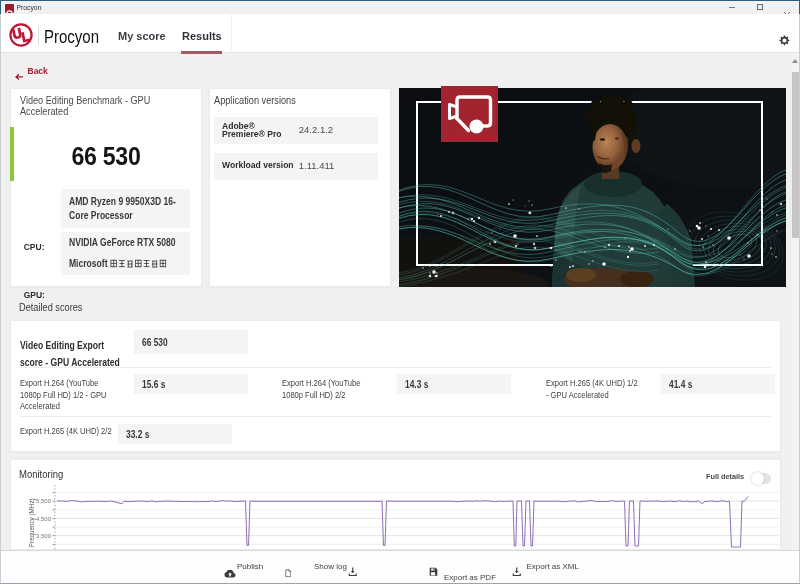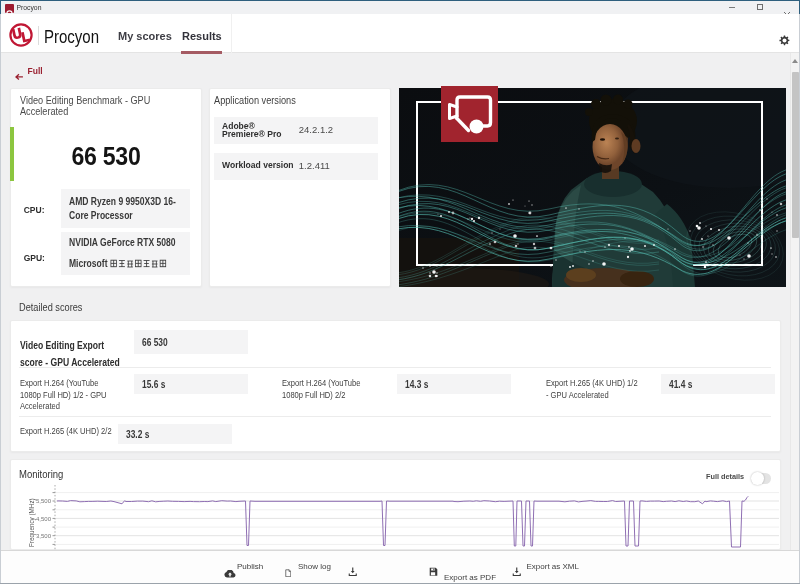--- a/index.html
+++ b/index.html
@@ -18,21 +18,21 @@
 .tab{top:29.5px;font-size:11px;font-weight:bold;color:#3E3E45;}
 #tabline{left:181px;top:51px;width:41px;height:2.5px;background:#A55B63;}
 #gear{left:779px;top:31.5px;}
 #backarr{left:15px;top:66.5px;}
 #backtxt{left:27.5px;top:66.3px;font-size:8.5px;font-weight:bold;color:#9A2030;}
 .card{background:#fff;border:1px solid #EBEBEB;border-radius:2px;box-shadow:0 1px 2px rgba(0,0,0,0.04);}
 #card1{left:10px;top:88px;width:192px;height:199px;}
 #c1title{left:19.7px;top:95px;font-size:11px;line-height:10.8px;color:#4A4A4A;transform:scaleX(0.83);white-space:nowrap;}
 #greenbar{left:10px;top:127px;width:3.5px;height:54px;background:#8CC63F;}
 #score{left:10px;top:141px;width:192px;text-align:center;font-size:26px;font-weight:bold;color:#141414;transform:scaleX(0.89);transform-origin:center;letter-spacing:-0.3px;}
-.lbl{font-size:8.5px;font-weight:bold;color:#2E2E2E;}
+.lbl{font-size:8.5px;font-weight:bold;color:#2E2E2E;margin-top:37px;}
 .vbox{position:absolute;background:#F4F4F5;}
 .vtx{font-size:10px;font-weight:bold;color:#383838;transform:scaleX(0.855);transform-origin:0 0;line-height:14.5px;white-space:nowrap;}
 #cpubox{left:61px;top:188.5px;width:128.5px;height:39px;}
 #gpubox{left:61px;top:232px;width:128.5px;height:43px;}
 #card2{left:209px;top:88px;width:182px;height:199px;}
 #c2title{left:213.5px;top:94.7px;font-size:10px;color:#3F3F3F;transform:scaleX(0.92);}
 #abox1{left:214.3px;top:117px;width:164px;height:26.5px;}
 #abox2{left:214.3px;top:152.5px;width:164px;height:27px;}
 .ak{font-size:9.5px;font-weight:bold;color:#2E2E2E;line-height:8.8px;transform:scaleX(0.9);transform-origin:0 0;white-space:nowrap;}
 .av{font-size:9.5px;color:#4A4A4A;}
@@ -77,31 +77,31 @@
 <div class="abs" id="hdrsep"></div>
 <div class="abs" id="ullogo"><svg width="26" height="26" viewBox="0 0 26 26">
 <circle cx="12" cy="13" r="10.6" fill="none" stroke="#C01734" stroke-width="2.2"></circle>
 <g transform="rotate(-12 12 13)" fill="#C01734">
 <path d="M4.2 5.6 h2.7 v6.3 q0 1.9 1.55 1.9 q1.55 0 1.55 -1.9 V5.6 h2.7 v6.5 q0 4.1 -4.25 4.1 q-4.25 0 -4.25 -4.1 Z"></path>
 <path d="M12.6 10.6 h2.75 v7.6 h4.5 v2.7 h-7.25 Z"></path>
 </g>
     </svg></div>
 <div class="abs" id="logodiv"></div>
 <div class="abs sx" id="prname">Procyon</div>
-<div class="abs tab" style="left:118px;">My scores</div>
+<div class="abs tab" style="left:118px;">My score</div>
 <div class="abs tab" style="left:182px;color:#32323A;">Results</div>
 <div class="abs" id="tabline"></div>
 <div class="abs" id="gear"><svg width="11" height="11" viewBox="0 0 24 24">
       <path fill="#3A3A3A" d="M10.6 1h2.8l.5 2.9a8 8 0 012.2.9l2.4-1.7 2 2-1.7 2.4a8 8 0 01.9 2.2l2.9.5v2.8l-2.9.5a8 8 0 01-.9 2.2l1.7 2.4-2 2-2.4-1.7a8 8 0 01-2.2.9l-.5 2.9h-2.8l-.5-2.9a8 8 0 01-2.2-.9l-2.4 1.7-2-2 1.7-2.4a8 8 0 01-.9-2.2L1 13.4v-2.8l2.9-.5a8 8 0 01.9-2.2L3.1 5.5l2-2 2.4 1.7a8 8 0 012.2-.9z"></path>
       <circle cx="12" cy="12" r="4.4" fill="#fff"></circle>
     </svg></div>
 <div class="abs" id="backarr"><svg width="8.5" height="8" viewBox="0 0 9 8.5">
       <path d="M8.4 4.2 L1.2 4.2 M4.2 1.4 L1 4.2 L4.2 7" stroke="#9A2030" stroke-width="1.4" fill="none"></path>
     </svg></div>
-<div class="abs" id="backtxt">Full</div>
+<div class="abs" id="backtxt">Back</div>
 
 <div class="abs card" id="card1"></div>
 <div class="abs sx" id="c1title">Video Editing Benchmark - GPU<br>Accelerated</div>
 <div class="abs" id="greenbar"></div>
 <div class="abs" id="score">66 530</div>
 <div class="abs lbl" style="left:23.7px;top:204.5px;">CPU:</div>
 <div class="abs vbox" id="cpubox">
     <div class="vtx" style="margin:6px 0 0 8px;">AMD Ryzen 9 9950X3D 16-<br>Core Processor</div>
   </div>
 <div class="abs lbl" style="left:23.7px;top:253px;">GPU:</div>
@@ -153,21 +153,21 @@
   </div>
 
 <div class="abs card" id="card2"></div>
 <div class="abs sx" id="c2title">Application versions</div>
 <div class="abs vbox" id="abox1">
     <div class="ak" style="margin:4.5px 0 0 8px;">Adobe®<br>Premiere® Pro</div>
     <div class="abs av" style="left:84.5px;top:7px;">24.2.1.2</div>
   </div>
 <div class="abs vbox" id="abox2">
     <div class="ak" style="margin:8px 0 0 8px;">Workload version</div>
-    <div class="abs av" style="left:84.5px;top:7.5px;">1.2.411</div>
+    <div class="abs av" style="left:84.5px;top:7.5px;">1.11.411</div>
   </div>
 
 <div class="abs" id="photo"><svg width="387" height="199" viewBox="0 0 387 199">
 <defs>
 <radialGradient id="faceg" cx="40%" cy="40%">
           <stop offset="0%" stop-color="#BB8354"></stop>
           <stop offset="65%" stop-color="#92613C"></stop>
           <stop offset="100%" stop-color="#6E452A"></stop>
         </radialGradient>
 <linearGradient id="bgg" x1="0" y1="0" x2="1" y2="1">
@@ -397,21 +397,21 @@
 
 <div class="abs" id="footer"></div>
 <div class="fic" style="left:224px;top:563.5px;"><svg width="12" height="8" viewBox="0 0 24 16">
       <path fill="#3A3A3A" d="M19.4 6.1A7.5 7.5 0 004.9 4.2 5.5 5.5 0 006 15h13a4.5 4.5 0 00.4-8.9zM13.5 9v4h-3V9H8l4-4.2L16 9z"></path>
     </svg></div>
 <div class="ftx" style="left:237px;">Publish</div>
 <div class="fic" style="left:284.5px;top:563px;"><svg width="6.5" height="8.5" viewBox="0 0 17 20">
       <path fill="none" stroke="#3A3A3A" stroke-width="1.8" d="M2 1h9l4 4v14H2z"></path>
       <path fill="none" stroke="#3A3A3A" stroke-width="1.5" d="M10.5 1v4.5H15"></path>
     </svg></div>
-<div class="ftx" style="left:298px;">Show log</div>
+<div class="ftx" style="left:314px;">Show log</div>
 <div class="fic" style="left:348px;top:562.8px;"><svg width="9.5" height="9.5" viewBox="0 0 20 20">
       <path fill="#3A3A3A" d="M8.8 1h2.4v7.6H14L10 13 6 8.6h2.8z"></path>
       <path fill="#3A3A3A" d="M1.5 13.5h2.3v3.2h12.4v-3.2h2.3V19h-17z"></path>
     </svg></div>
 <div class="ftx" style="left:363px;margin-top:20px;">Export as File</div>
 <div class="fic" style="left:428.5px;top:562.8px;"><svg width="9" height="9.5" viewBox="0 0 19 20">
       <path fill="#3A3A3A" d="M1.5 1.5h12.6l3.4 3.4v13.6H1.5zm3 1.5v4.6h8V3zm8.5 14.5v-6.5h-9v6.5z"></path>
       <rect x="9.2" y="3.6" width="2.2" height="3.4" fill="#3A3A3A"></rect>
     </svg></div>
 <div class="ftx" style="left:444px;margin-top:11px;">Export as PDF</div>

